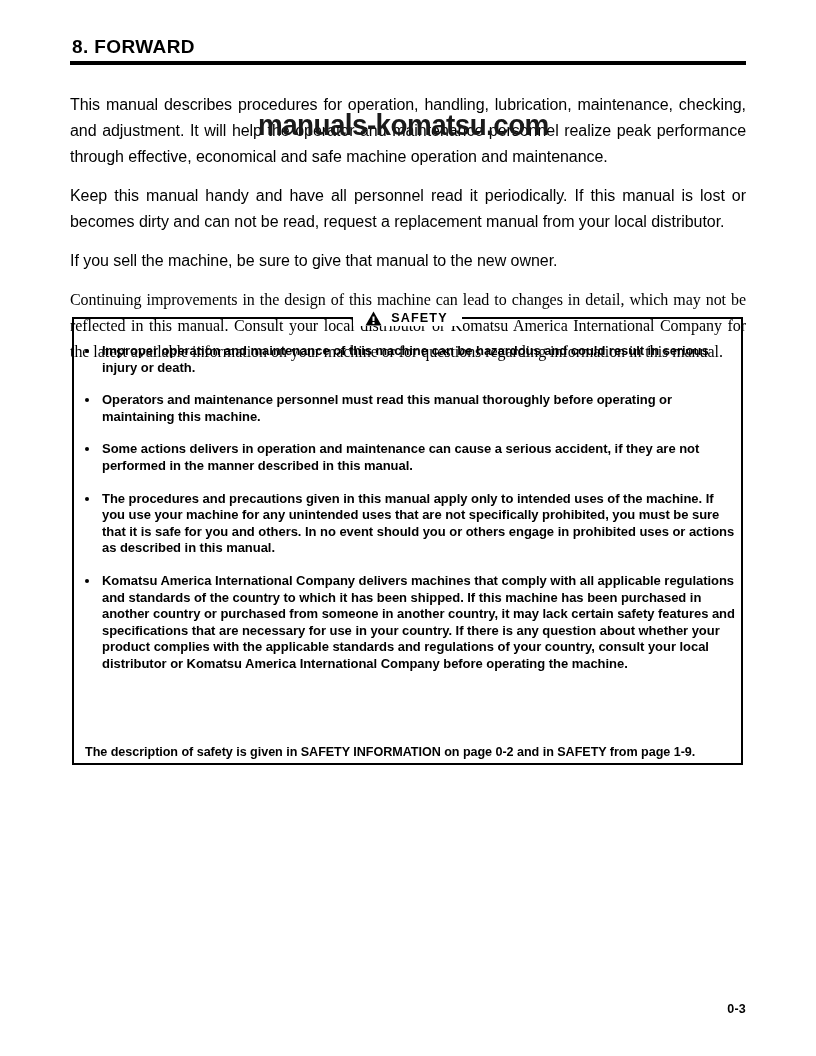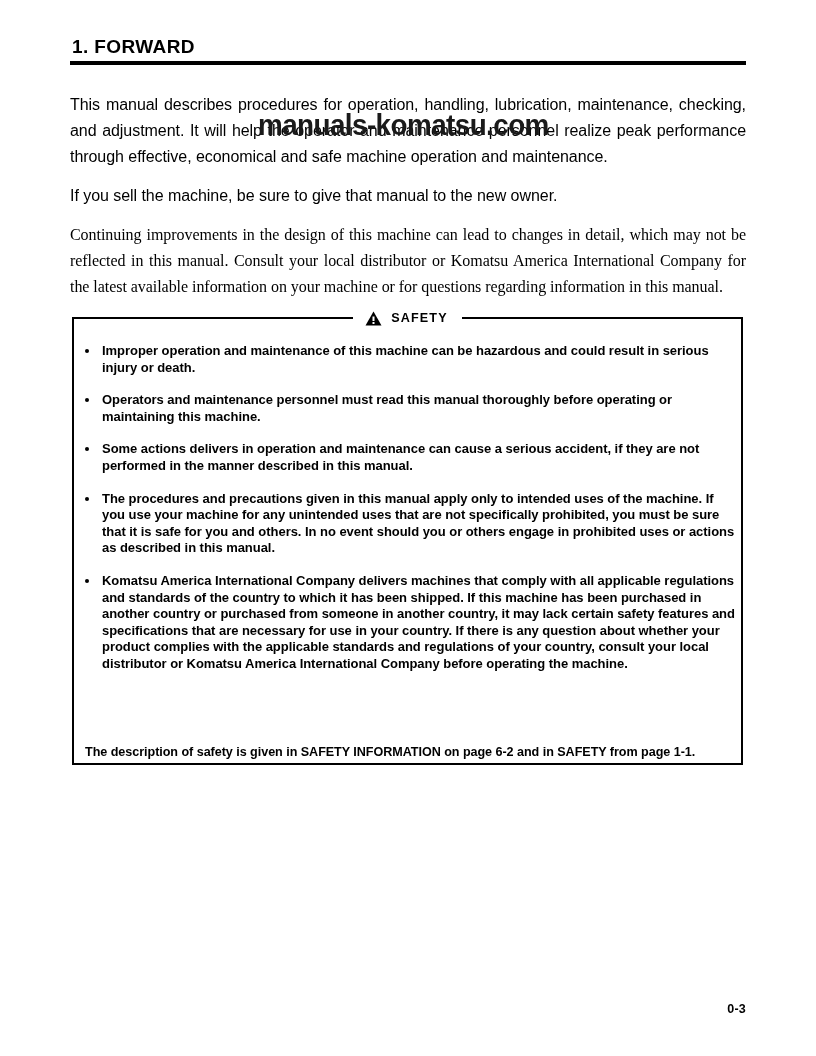--- a/index.html
+++ b/index.html
@@ -166,26 +166,27 @@
     font-weight: bold;
     letter-spacing: 0.2px;
   }
 </style>
 </head>
 <body>
 
 <div class="page">
 
   <div class="heading-block">
-    <div class="heading-title">1. FORWARD</div>
+    <div class="heading-title">8. FORWARD</div>
     <div class="heading-rule"></div>
   </div>
 
   <div class="body-block">
     <p class="para">This manual describes procedures for operation, handling, lubrication, maintenance, checking, and adjustment. It will help the operator and maintenance personnel realize peak performance through effective, economical and safe machine operation and maintenance.</p>
+    <p class="para">Keep this manual handy and have all personnel read it periodically. If this manual is lost or becomes dirty and can not be read, request a replacement manual from your local distributor.</p>
     <p class="para">If you sell the machine, be sure to give that manual to the new owner.</p>
     <p class="para">Continuing improvements in the design of this machine can lead to changes in detail, which may not be reflected in this manual. Consult your local distributor or Komatsu America International Company for the latest available information on your machine or for questions regarding information in this manual.</p>
   </div>
 
   <div class="watermark">manuals-komatsu.com</div>
 
   <div class="warning-box"></div>
 
   <div class="warning-header">
     <div class="warning-label-wrap">
@@ -214,17 +215,17 @@
     <div class="bullet-item narrow">
       <span class="dot"></span>
       <span>The procedures and precautions given in this manual apply only to intended uses of the machine. If you use your machine for any unintended uses that are not specifically prohibited, you must be sure that it is safe for you and others. In no event should you or others engage in prohibited uses or actions as described in this manual.</span>
     </div>
     <div class="bullet-item narrow">
       <span class="dot"></span>
       <span>Komatsu America International Company delivers machines that comply with all applicable regulations and standards of the country to which it has been shipped. If this machine has been purchased in another country or purchased from someone in another country, it may lack certain safety features and specifications that are necessary for use in your country. If there is any question about whether your product complies with the applicable standards and regulations of your country, consult your local distributor or Komatsu America International Company before operating the machine.</span>
     </div>
   </div>
 
-  <div class="warning-footnote">The description of safety is given in SAFETY INFORMATION on page 6-2 and in SAFETY from page 1-1.</div>
+  <div class="warning-footnote">The description of safety is given in SAFETY INFORMATION on page 0-2 and in SAFETY from page 1-9.</div>
 
   <div class="page-number">0-3</div>
 
 </div>
 
 </body></html>

